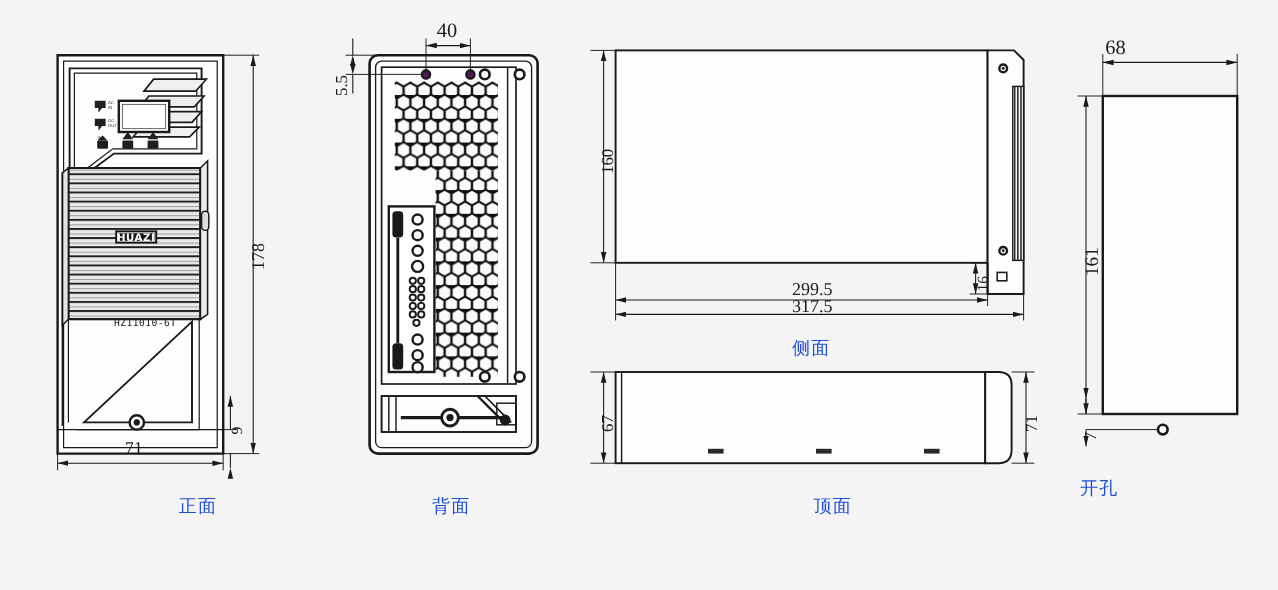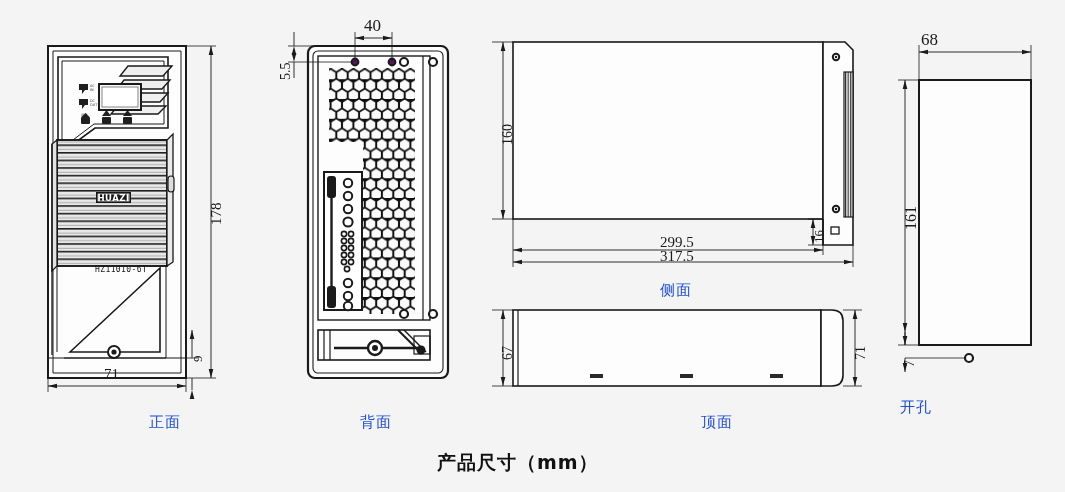--- a/index.html
+++ b/index.html
@@ -318,18 +318,17 @@
   <div class="dim vert" style="left:500px;top:360px;font-size:14px;">67</div>
   <div class="dim vert" style="left:853px;top:360px;font-size:14px;">71</div>
 
   <div class="dim" style="left:921px;top:30px;font-size:17px;">68</div>
   <div class="dim vert" style="left:902px;top:230px;font-size:16px;">161</div>
   <div class="dim vert" style="left:902px;top:367px;font-size:14px;">7</div>
 
   <div class="cap" style="left:114px;top:413px;margin-left:35px;">正面</div>
   <div class="cap" style="left:360px;top:413px;text-align:right;">背面</div>
   <div class="cap" style="left:660px;top:281px;">侧面</div>
-  <div class="cap" style="left:701px;top:413px;">顶面</div>
+  <div class="cap" style="left:678px;top:413px;">顶面</div>
   <div class="cap" style="left:900px;top:398px;">开孔</div>
 
-  <div class="title" style="left:437px;top:450px;">产品尺寸（mm）</div>
 
 </div>
 
 </body></html>

